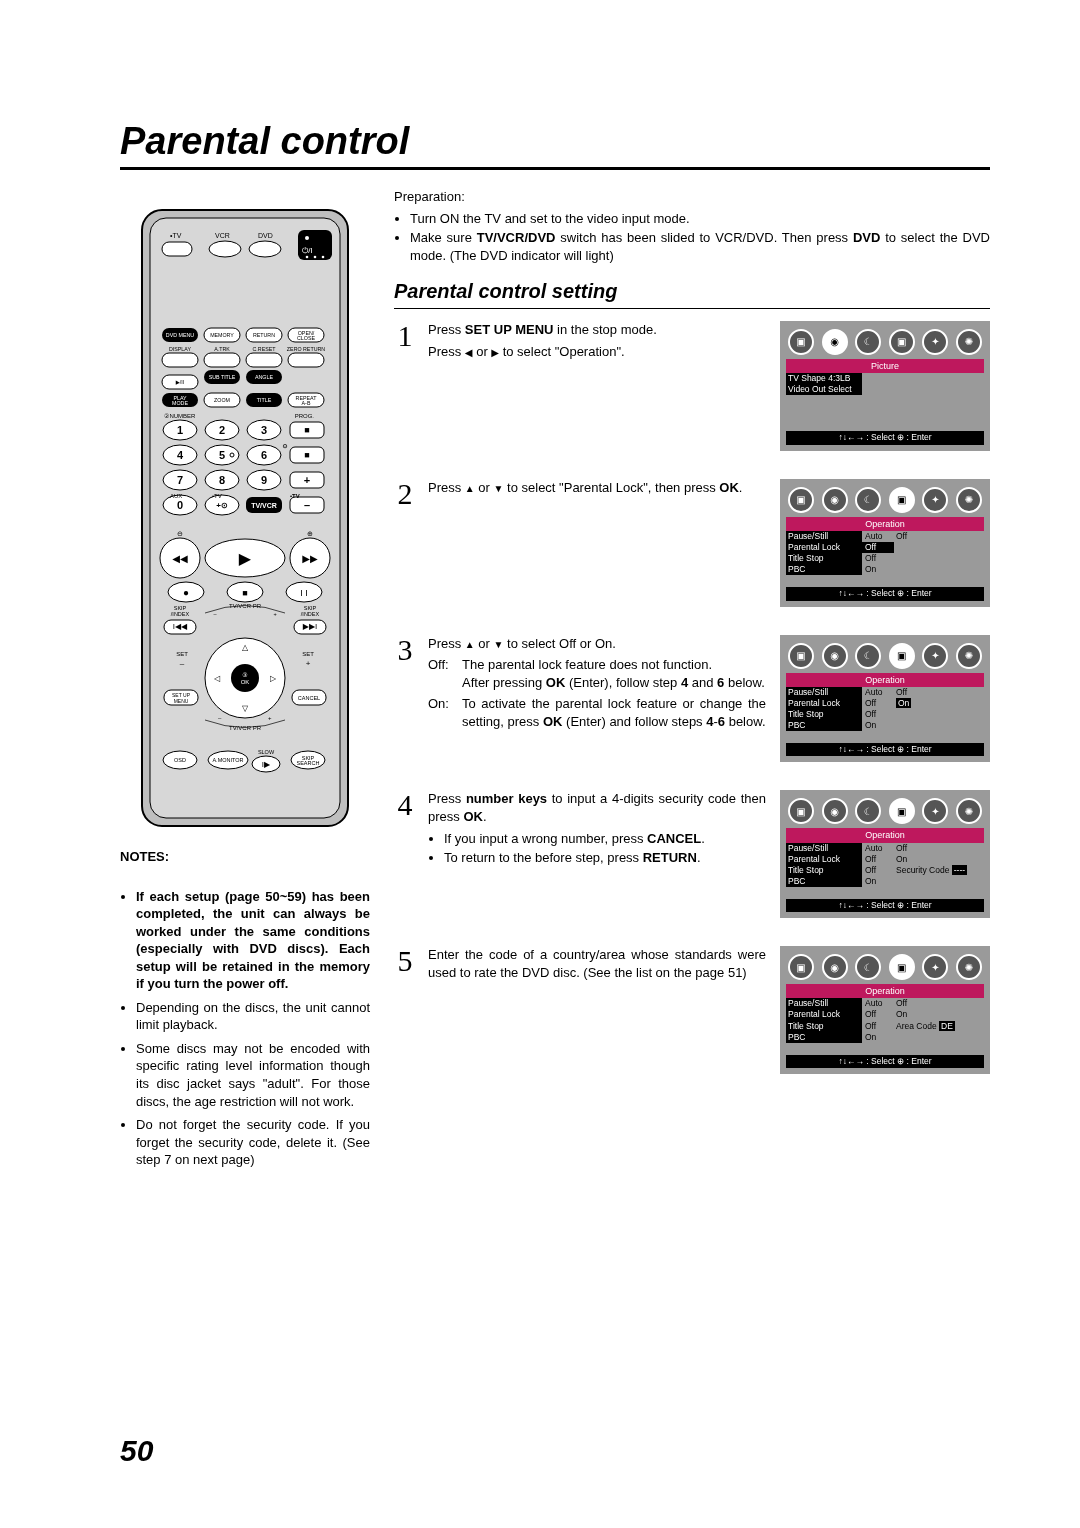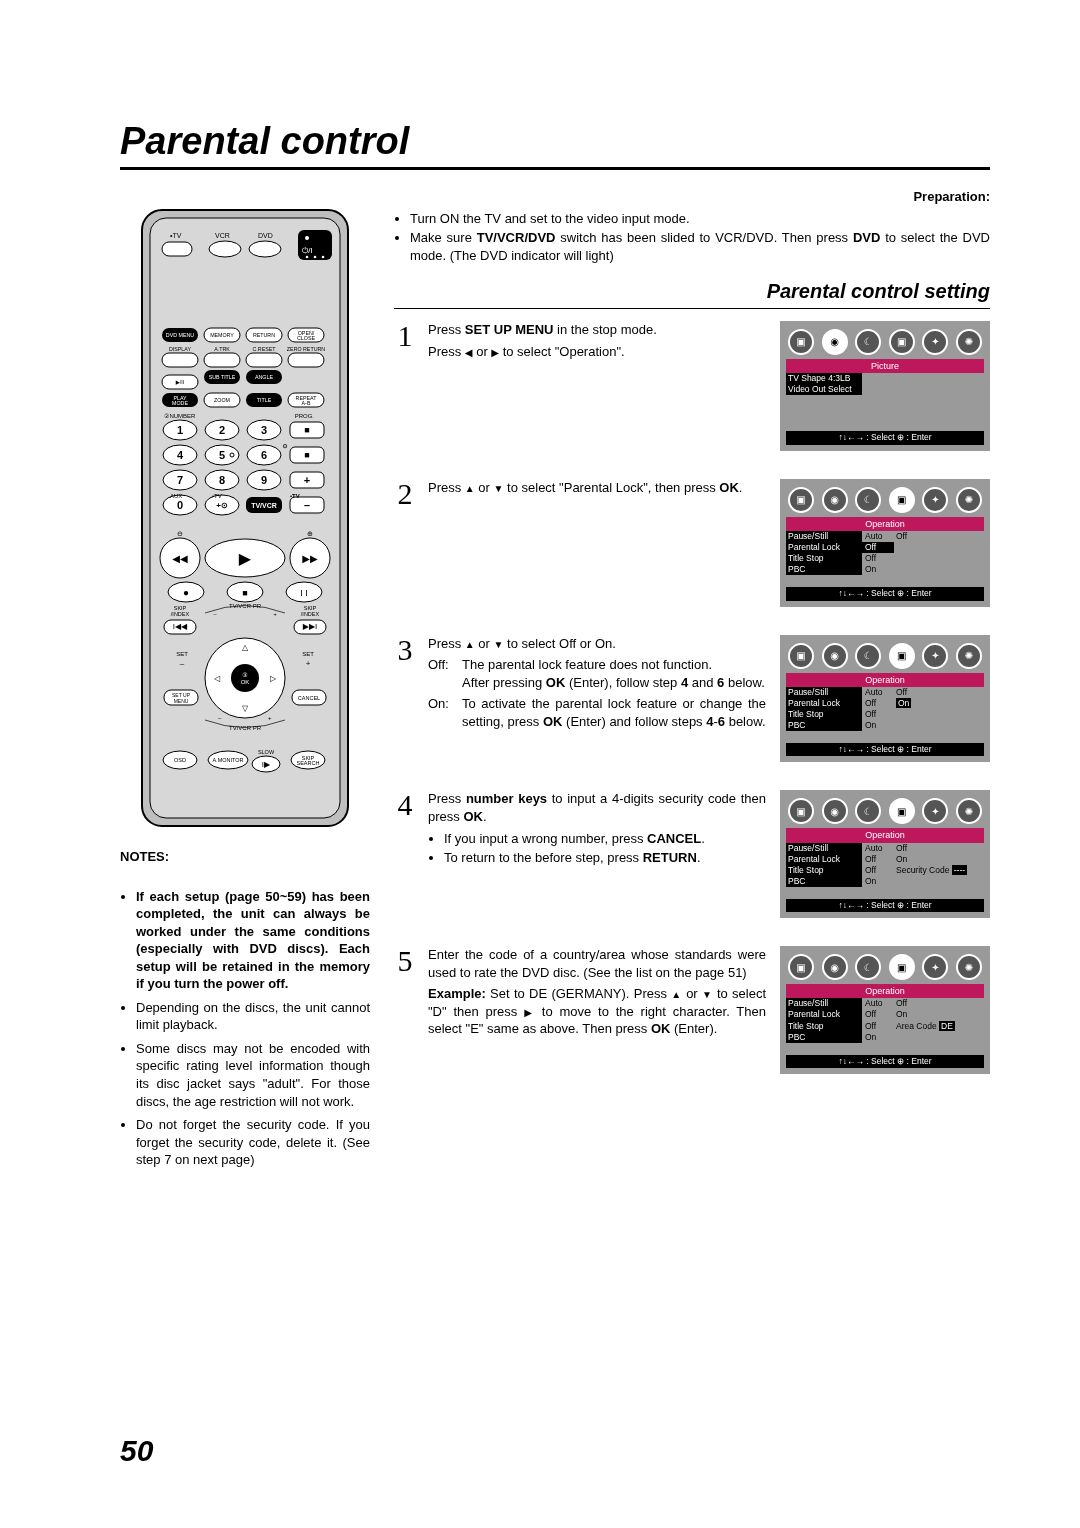--- a/index.html
+++ b/index.html
@@ -45,31 +45,30 @@
   .remote-box {
     margin: 20px auto 20px;
     width: 210px;
     height: 620px;
     position: relative;
   }
   .remote-svg { width:100%; height:100%; }
   .notes-h { font-weight: bold; margin-top: 8px; margin-bottom:22px; }
   ul.notes { margin: 0 0 0 16px; padding:0; }
   ul.notes li { margin-bottom: 6px; text-align: justify; }
-  .prep-h { font-weight: bold; text-align: right; }
+  .prep-h { font-weight: normal; }
   ul.prep { margin: 4px 0 14px 16px; padding:0; }
   ul.prep li { margin-bottom: 2px; text-align: justify; }
   h2.sub {
     font-size: 20px;
     font-weight: bold;
     font-style: italic;
     border-bottom: 1.5px solid #000;
     padding-bottom: 3px;
     margin: 6px 0 12px;
-    text-align: right;
   }
   .steps { }
   .step {
     display: flex;
     align-items: flex-start;
     gap: 12px;
     margin-bottom: 28px;
   }
   .step-num {
     font-size: 30px;
@@ -558,21 +557,20 @@
               </div>
             </div>
           </div>
         </div>
 
         <div class="step">
           <div class="step-num">5</div>
           <div class="step-body">
             <div class="step-text">
               <p>Enter the code of a country/area whose standards were used to rate the DVD disc. (See the list on the page 51)</p>
-              <p><b>Example:</b> Set to DE (GERMANY). Press <span class="tri-u"></span> or <span class="tri-d"></span> to select "D" then press <span class="tri-r"></span> to move to the right character. Then select "E" same as above. Then press <b>OK</b> (Enter).</p>
             </div>
             <div class="step-fig">
               <div class="menu-box">
                 <div class="menu-icons">
                   <span class="micon">▣</span>
                     <span class="micon">◉</span>
                     <span class="micon">☾</span>
                   <span class="micon sel">▣</span>
                     <span class="micon">✦</span>
                     <span class="micon">✺</span>

